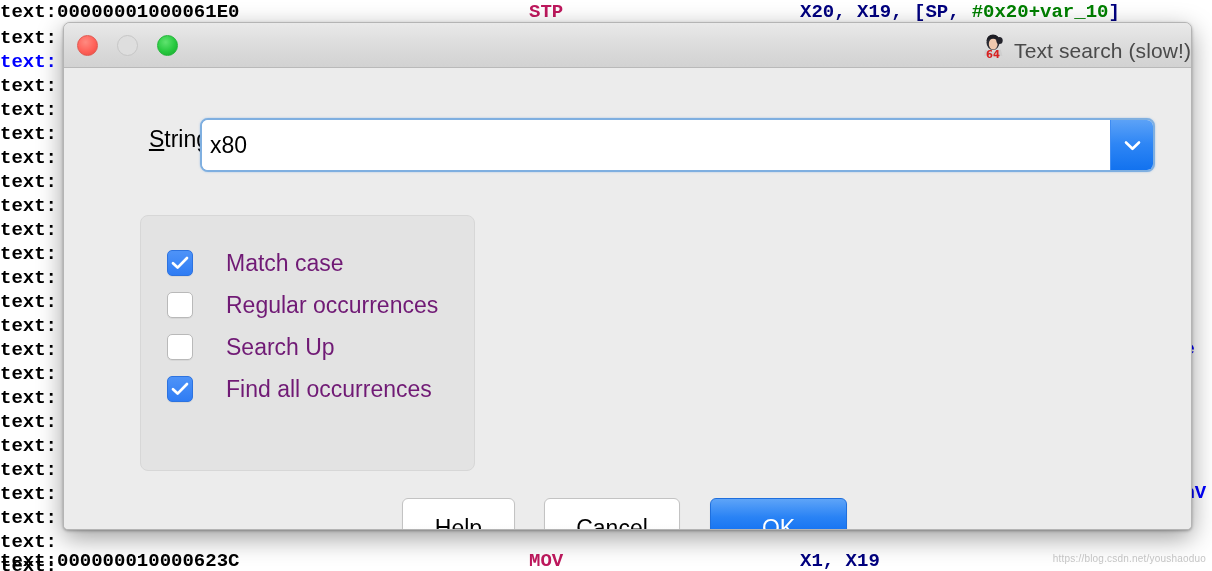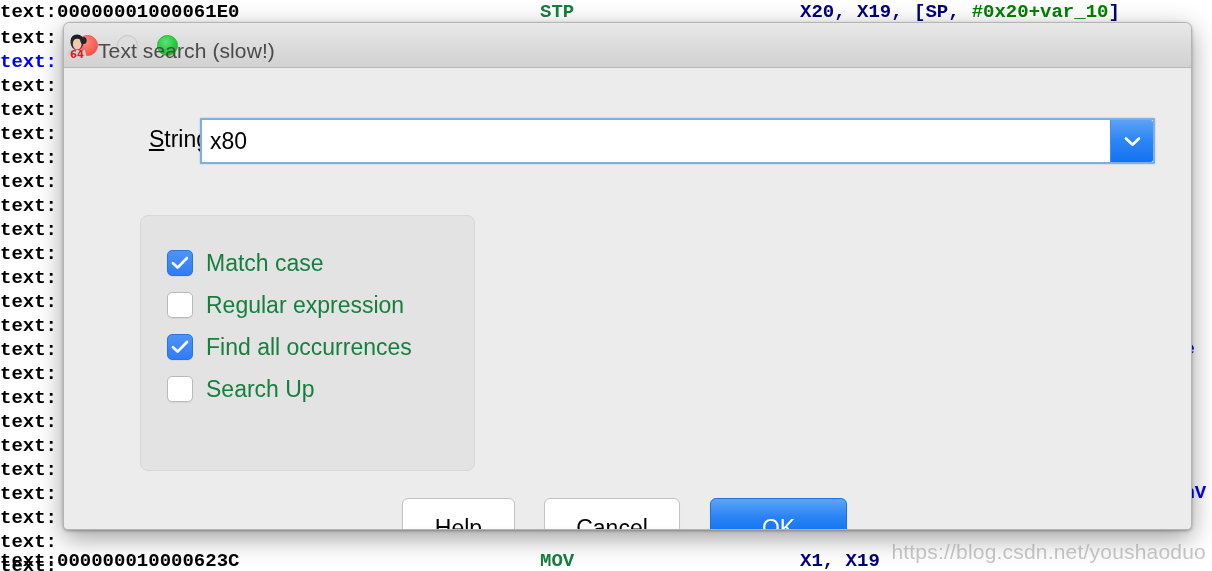--- a/index.html
+++ b/index.html
@@ -29,23 +29,23 @@
     height: 24px;
     line-height: 24px;
     white-space: pre;
     display: flex;
     align-items: center;
   }
   .asm-seg        { color: #000000; }
   .asm-seg.blue   { color: #0000ff; }
   .asm-addr       { color: #000000; }
   .asm-mnem {
-    color: #15803d;
-    position: absolute;
-    left: 540px;
+    color: #be185d;
+    position: absolute;
+    left: 529px;
   }
   .asm-ops {
     color: #00007f;
     position: absolute;
     left: 800px;
   }
   .asm-green { color: #008000; margin-left: 12px; }
   .asm-right-frag {
     position: absolute;
     color: #0000ff;
@@ -106,21 +106,21 @@
     border: 1px solid #1fb536;
   }
   .title-center {
     position: absolute;
     left: 0;
     right: 0;
     top: 0;
     height: 44px;
     display: flex;
     align-items: center;
-    justify-content: flex-start;
+    justify-content: flex-end;
     gap: 8px;
     pointer-events: none;
   }
   #app-icon {
     width: 26px;
     height: 26px;
     flex: 0 0 auto;
     position: relative;
     top: 1px;
   }
@@ -155,24 +155,24 @@
     font-size: 23px;
     color: #000000;
   }
   #string-label u { text-decoration: underline; }
 
   #string-field-wrap {
     position: absolute;
     left: 136px;
     top: 0;
     width: 955px;
-    height: 46px;
+    height: 54px;
     display: flex;
     border: 2px solid #7fafe0;
-    border-radius: 1px;
+    border-radius: 8px;
     box-sizing: border-box;
     background: #ffffff;
     box-shadow: 0 0 2px rgba(100,160,230,0.55);
     overflow: hidden;
   }
   #string-input {
     flex: 1 1 auto;
     border: none;
     outline: none;
     background: #ffffff;
@@ -231,22 +231,23 @@
     box-shadow: 0 1px 0 rgba(0,0,0,0.05);
   }
   .checkbox.checked {
     background: linear-gradient(to bottom, #4e93f8 0%, #2f7cf4 100%);
     border: 1px solid #2d73e0;
   }
   .checkbox svg { display: none; }
   .checkbox.checked svg { display: block; }
   .check-label {
     font-size: 23px;
-    color: #15803d;
+    color: #701a75;
     white-space: nowrap;
+    margin-left: 20px;
   }
 
   
   #button-row {
     position: absolute;
     left: 0;
     top: 430px;
     width: 100%;
     height: 46px;
   }
@@ -274,21 +275,21 @@
   }
   #btn-help   { left: 338px; width: 113px; }
   #btn-cancel { left: 480px; width: 136px; }
   #btn-ok     { left: 646px; width: 137px; }
 
   
   #watermark {
     position: absolute;
     right: 6px;
     bottom: 7px;
-    font-size: 21px;
+    font-size: 10px;
     color: rgba(150,150,150,0.55);
     font-family: "Liberation Sans", sans-serif;
     letter-spacing: 0.2px;
     white-space: nowrap;
     z-index: 5;
   }
 </style>
 </head>
 <body>
 
@@ -378,34 +379,34 @@
         <div class="check-row">
           <span class="checkbox checked">
             <svg width="18" height="14" viewBox="0 0 18 14">
               <path d="M2 7.2 L6.6 11.6 L16 2" stroke="#ffffff" stroke-width="2.7" fill="none" stroke-linecap="round" stroke-linejoin="round"></path>
             </svg>
           </span>
           <span class="check-label">Match case</span>
         </div>
         <div class="check-row">
           <span class="checkbox"></span>
-          <span class="check-label">Regular expression</span>
+          <span class="check-label">Regular occurrences</span>
+        </div>
+        <div class="check-row">
+          <span class="checkbox"></span>
+          <span class="check-label">Search Up</span>
         </div>
         <div class="check-row">
           <span class="checkbox checked">
             <svg width="18" height="14" viewBox="0 0 18 14">
               <path d="M2 7.2 L6.6 11.6 L16 2" stroke="#ffffff" stroke-width="2.7" fill="none" stroke-linecap="round" stroke-linejoin="round"></path>
             </svg>
           </span>
           <span class="check-label">Find all occurrences</span>
         </div>
-        <div class="check-row">
-          <span class="checkbox"></span>
-          <span class="check-label">Search Up</span>
-        </div>
       </div>
 
     <div id="button-row">
       <button id="btn-help" class="dlg-btn plain">Help</button>
       <button id="btn-ok" class="dlg-btn primary">OK</button>
       <button id="btn-cancel" class="dlg-btn plain">Cancel</button>
     </div>
   </div>
 </div>
 

